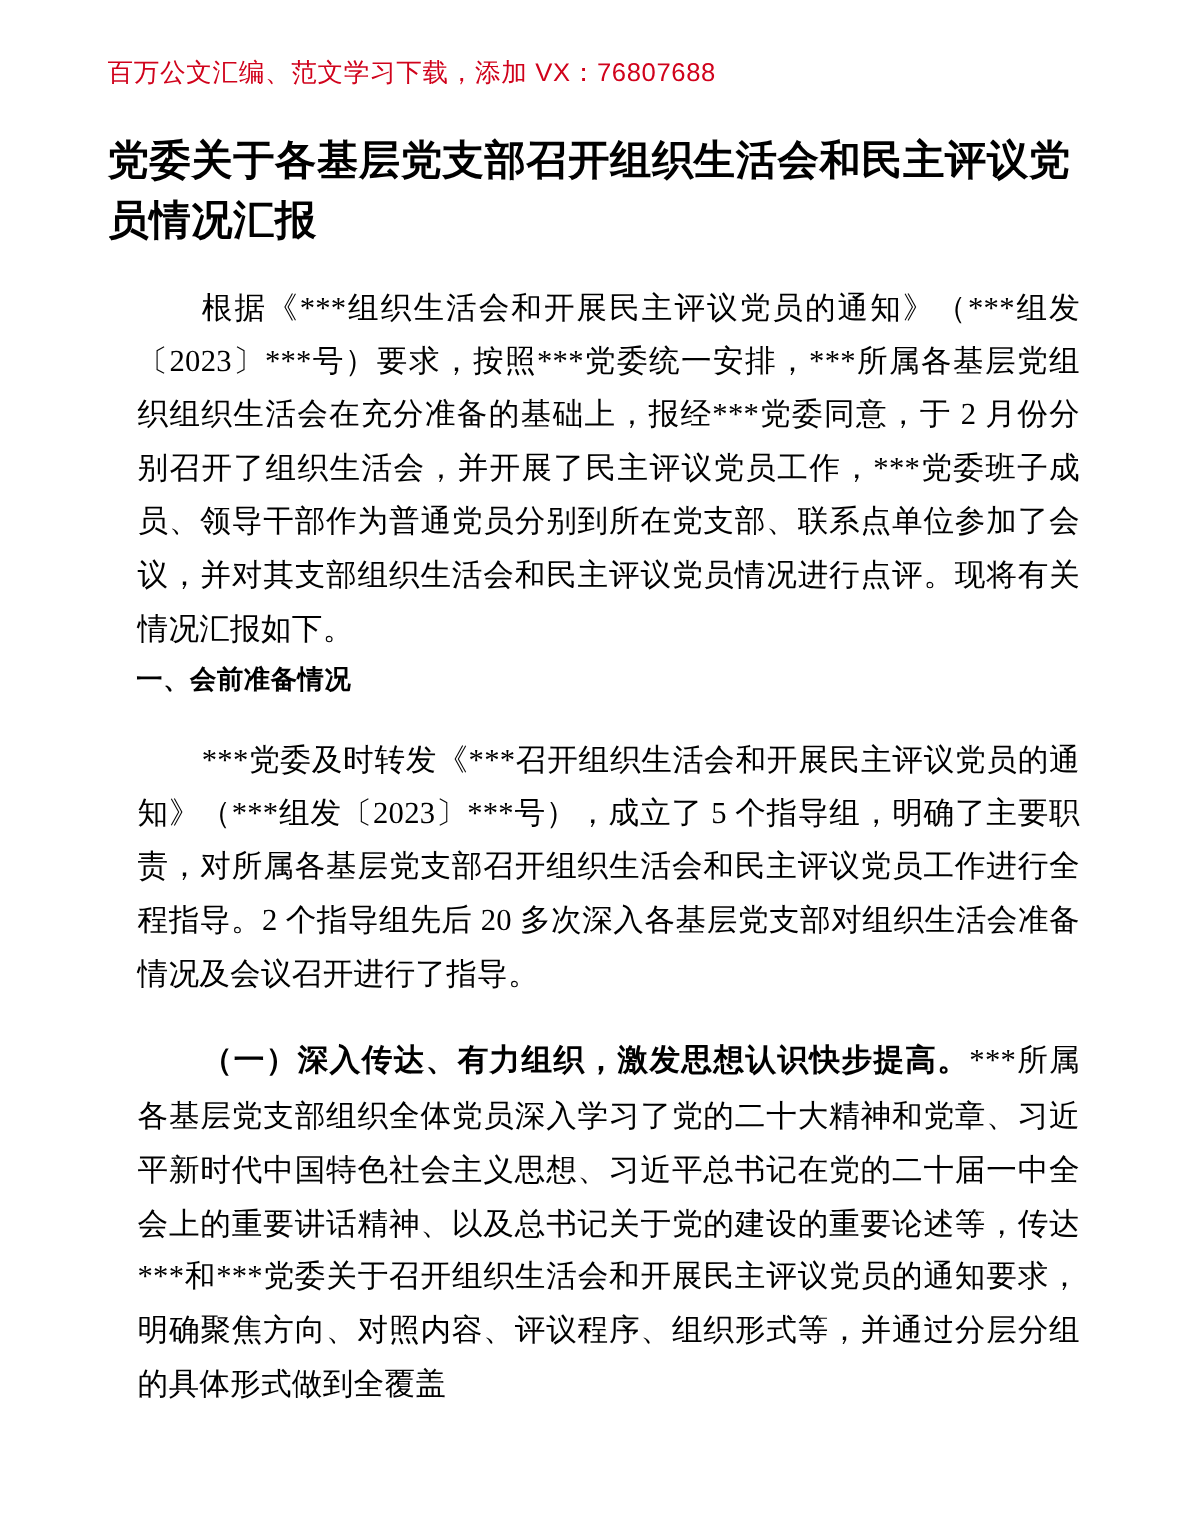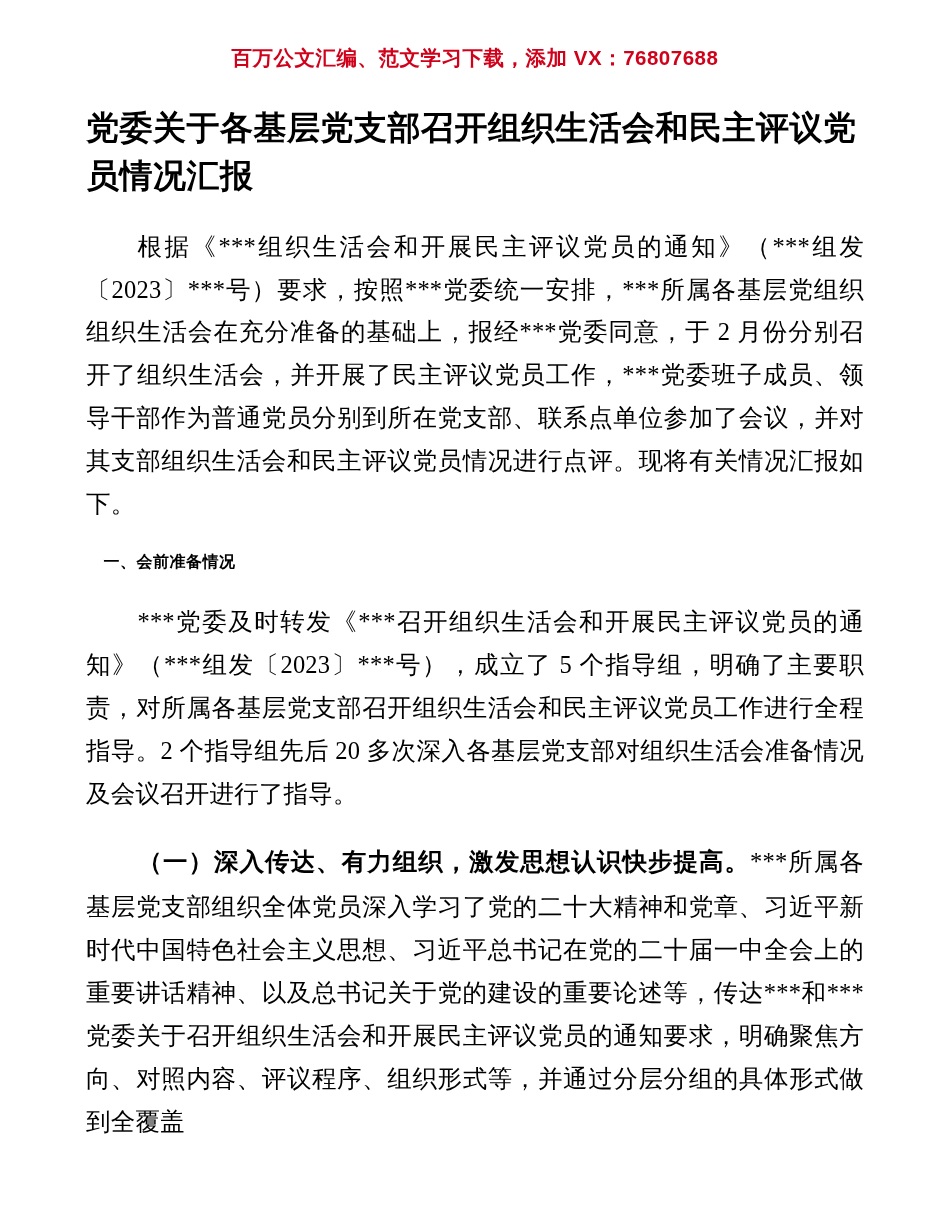--- a/index.html
+++ b/index.html
@@ -16,53 +16,53 @@
   }
   .page {
     position: relative;
     width: 950px;
     height: 1230px;
     box-sizing: border-box;
     padding: 0 86px;
   }
   .ad-banner {
     margin-top: 44px;
-    text-align: center;
+    text-align: left;
     color: #d0021b;
     font-family: "Liberation Sans", "DejaVu Sans", sans-serif;
-    font-weight: bold;
+    font-weight: normal;
     font-size: 20.5px;
     letter-spacing: 0.5px;
     white-space: nowrap;
   }
   .doc-title {
     margin-top: 32px;
     text-align: left;
     font-family: "Liberation Sans", "DejaVu Sans", sans-serif;
     font-weight: bold;
     font-size: 33px;
     line-height: 1.45;
     letter-spacing: 0.5px;
   }
   .body-text {
     margin-top: 26px;
     font-size: 24.5px;
     line-height: 1.75;
     text-align: justify;
     text-justify: inter-ideograph;
     letter-spacing: 0.2px;
+    margin-left: 24px;
   }
   .body-text.indent {
     text-indent: 2.1em;
   }
   .section-heading {
-    margin-top: 22px;
     font-family: "Liberation Sans", "DejaVu Sans", sans-serif;
     font-weight: bold;
-    font-size: 16px;
+    font-size: 21px;
     line-height: 1.7;
     text-indent: 1.1em;
     letter-spacing: 0.5px;
   }
   .sub-heading-lead {
     font-family: Liberation Mono, monospace;
     font-weight: bold;
   }
   p { margin: 0; }
 </style>

